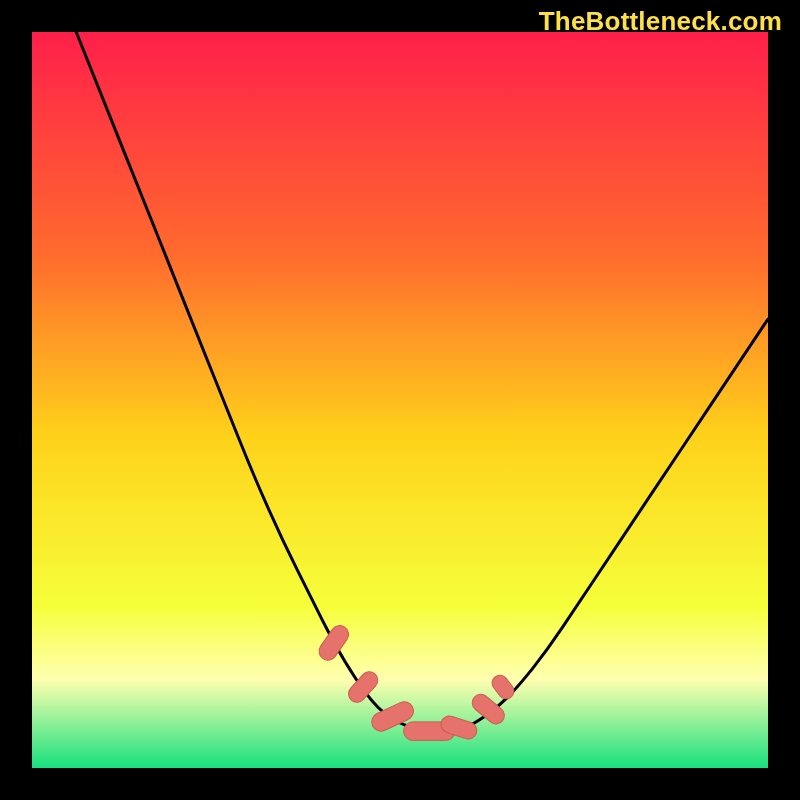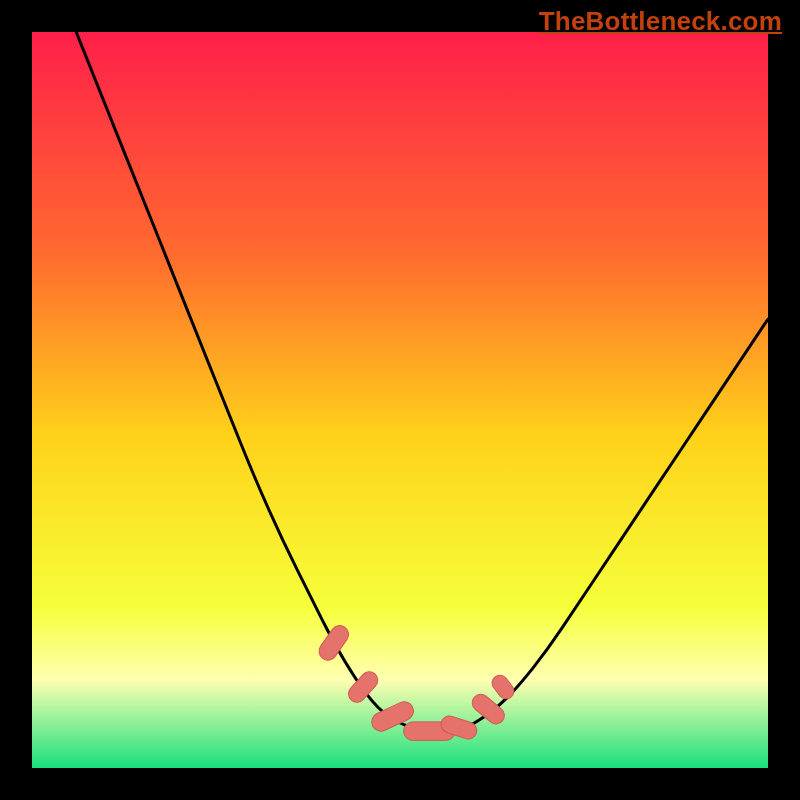--- a/index.html
+++ b/index.html
@@ -21,26 +21,25 @@
     left: 32px;
     top: 32px;
     width: 736px;
     height: 736px;
     overflow: hidden;
   }
   .watermark {
     position: absolute;
     top: 6px;
     right: 18px;
-    color: #c2410c;
+    color: #fde047;
     font-size: 26px;
     font-weight: 600;
     letter-spacing: 0.2px;
     user-select: none;
-    text-decoration: underline;
   }
   svg { display: block; }
 </style>
 </head>
 <body>
 
 <div class="frame">
   <div class="plot">
     <svg id="chart-svg" width="736" height="736" viewBox="0 0 736 736" preserveAspectRatio="none">
       <defs>

